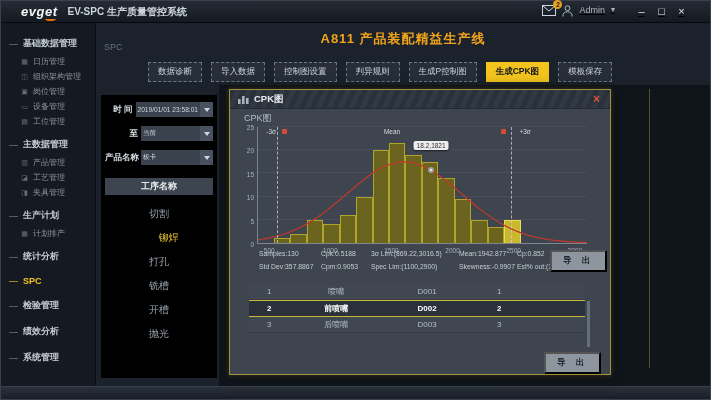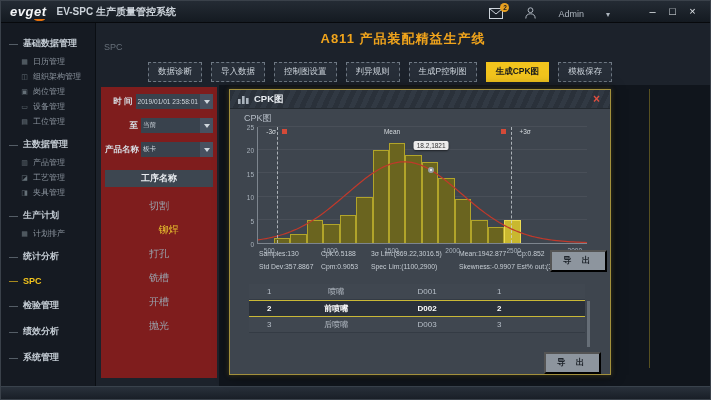--- a/index.html
+++ b/index.html
@@ -2,27 +2,27 @@
 <html><head>
 <meta charset="utf-8">
 <style>
   * { margin:0; padding:0; box-sizing:border-box; }
   html,body { width:711px; height:400px; overflow:hidden; background:#000;
     font-family:"Liberation Sans","DejaVu Sans",sans-serif; }
   #window { position:relative; width:711px; height:400px; background:#10151c;
     border:1px solid #3a414a; display:flex; flex-direction:column; }
 
   
-  #titlebar { height:22px; flex:0 0 22px; display:flex; align-items:center; padding:0 9px;
+  #titlebar { height:22px; flex:0 0 22px; display:flex; align-items:center; padding:0 20px;
     background:linear-gradient(#242b34,#141a21); border-bottom:1px solid #07090c; }
   .logo { position:relative; color:#f4f6f8; font-weight:bold; font-size:13px; letter-spacing:.5px; font-style:italic; }
   .logo-swoosh { position:absolute; left:24px; bottom:-2px; width:11px; height:4px;
     border-bottom:2px solid #e8720c; border-radius:50%; }
   .app-title { color:#ccd3da; font-size:10px; font-weight:bold; margin-left:10px; }
-  .tb-right { margin-left:auto; display:flex; align-items:flex-end; gap:22px; }
+  .tb-right { margin-left:auto; display:flex; align-items:flex-start; gap:6px;text-decoration:underline; }
   .mail-wrap { position:relative; width:14px; height:11px; }
   .mail-badge { position:absolute; top:-5px; right:-6px; min-width:9px; height:9px; border-radius:50%;
     background:#e8a020; color:#1d1d1d; font-size:6.5px; font-weight:bold;
     display:flex; align-items:center; justify-content:center; }
   .user-name { color:#aeb6bf; font-size:9px; }
   .chev { color:#aeb6bf; font-size:8px; }
   .win-controls { display:flex; gap:3px; margin-left:12px; }
   .win-btn { width:17px; height:14px; color:#e3e8ec; font-size:11px; line-height:12px;
     text-align:center; cursor:default; }
 
@@ -45,21 +45,21 @@
   #main { flex:1; position:relative; background:#1c222b; min-width:0; }
   .page-title { position:absolute; top:7px; left:0; right:0; text-align:center;
     color:#f0a41c; font-size:13px; font-weight:bold; letter-spacing:1px; }
   .section-label { position:absolute; top:19px; left:8px; color:#67707a; font-size:9px; }
   #toolbar { position:absolute; top:39px; left:52px; display:flex; gap:9px; }
   .tb-btn { padding:3px 9px; font-size:8.5px; color:#ccd3da; background:#272e38;
     border:1px dashed #6e7883; white-space:nowrap; cursor:default; }
   .tb-btn.active { background:#f2c41d; border:1px solid #f2c41d; color:#15181d; font-weight:bold; }
 
   
-  #filter { position:absolute; left:5px; top:64px; width:116px; bottom:8px; background:#7f1d1d; padding:7px 4px 0 4px; }
+  #filter { position:absolute; left:5px; top:72px; width:116px; bottom:8px; background:#000000; padding:7px 4px 0 4px; }
   .f-row { display:flex; align-items:center; margin-bottom:9px; }
   .f-label { width:36px; text-align:right; font-size:8.5px; font-weight:bold; color:#d6dce2; padding-right:3px; white-space:nowrap; }
   .f-select { flex:1; height:15px; background:#39424d; display:flex; align-items:stretch; cursor:default; }
   .f-select .val { flex:1; font-size:6.6px; color:#cfd6dd; padding:0 2px; display:flex; align-items:center;
     white-space:nowrap; overflow:hidden; }
   .arrow-box { width:13px; background:#475160; display:flex; align-items:center; justify-content:center; }
   .tri-down { width:0; height:0; border:3px solid transparent; border-top:4px solid #cfd6dd; margin-top:3px; }
   .process-header { margin-top:13px; height:17px; background:#3d4650; display:flex; align-items:center;
     justify-content:center; font-size:9px; font-weight:bold; color:#e8ecf0; }
   #process-list { display:flex; flex-direction:column; align-items:center; padding-top:12px; gap:10px; }

